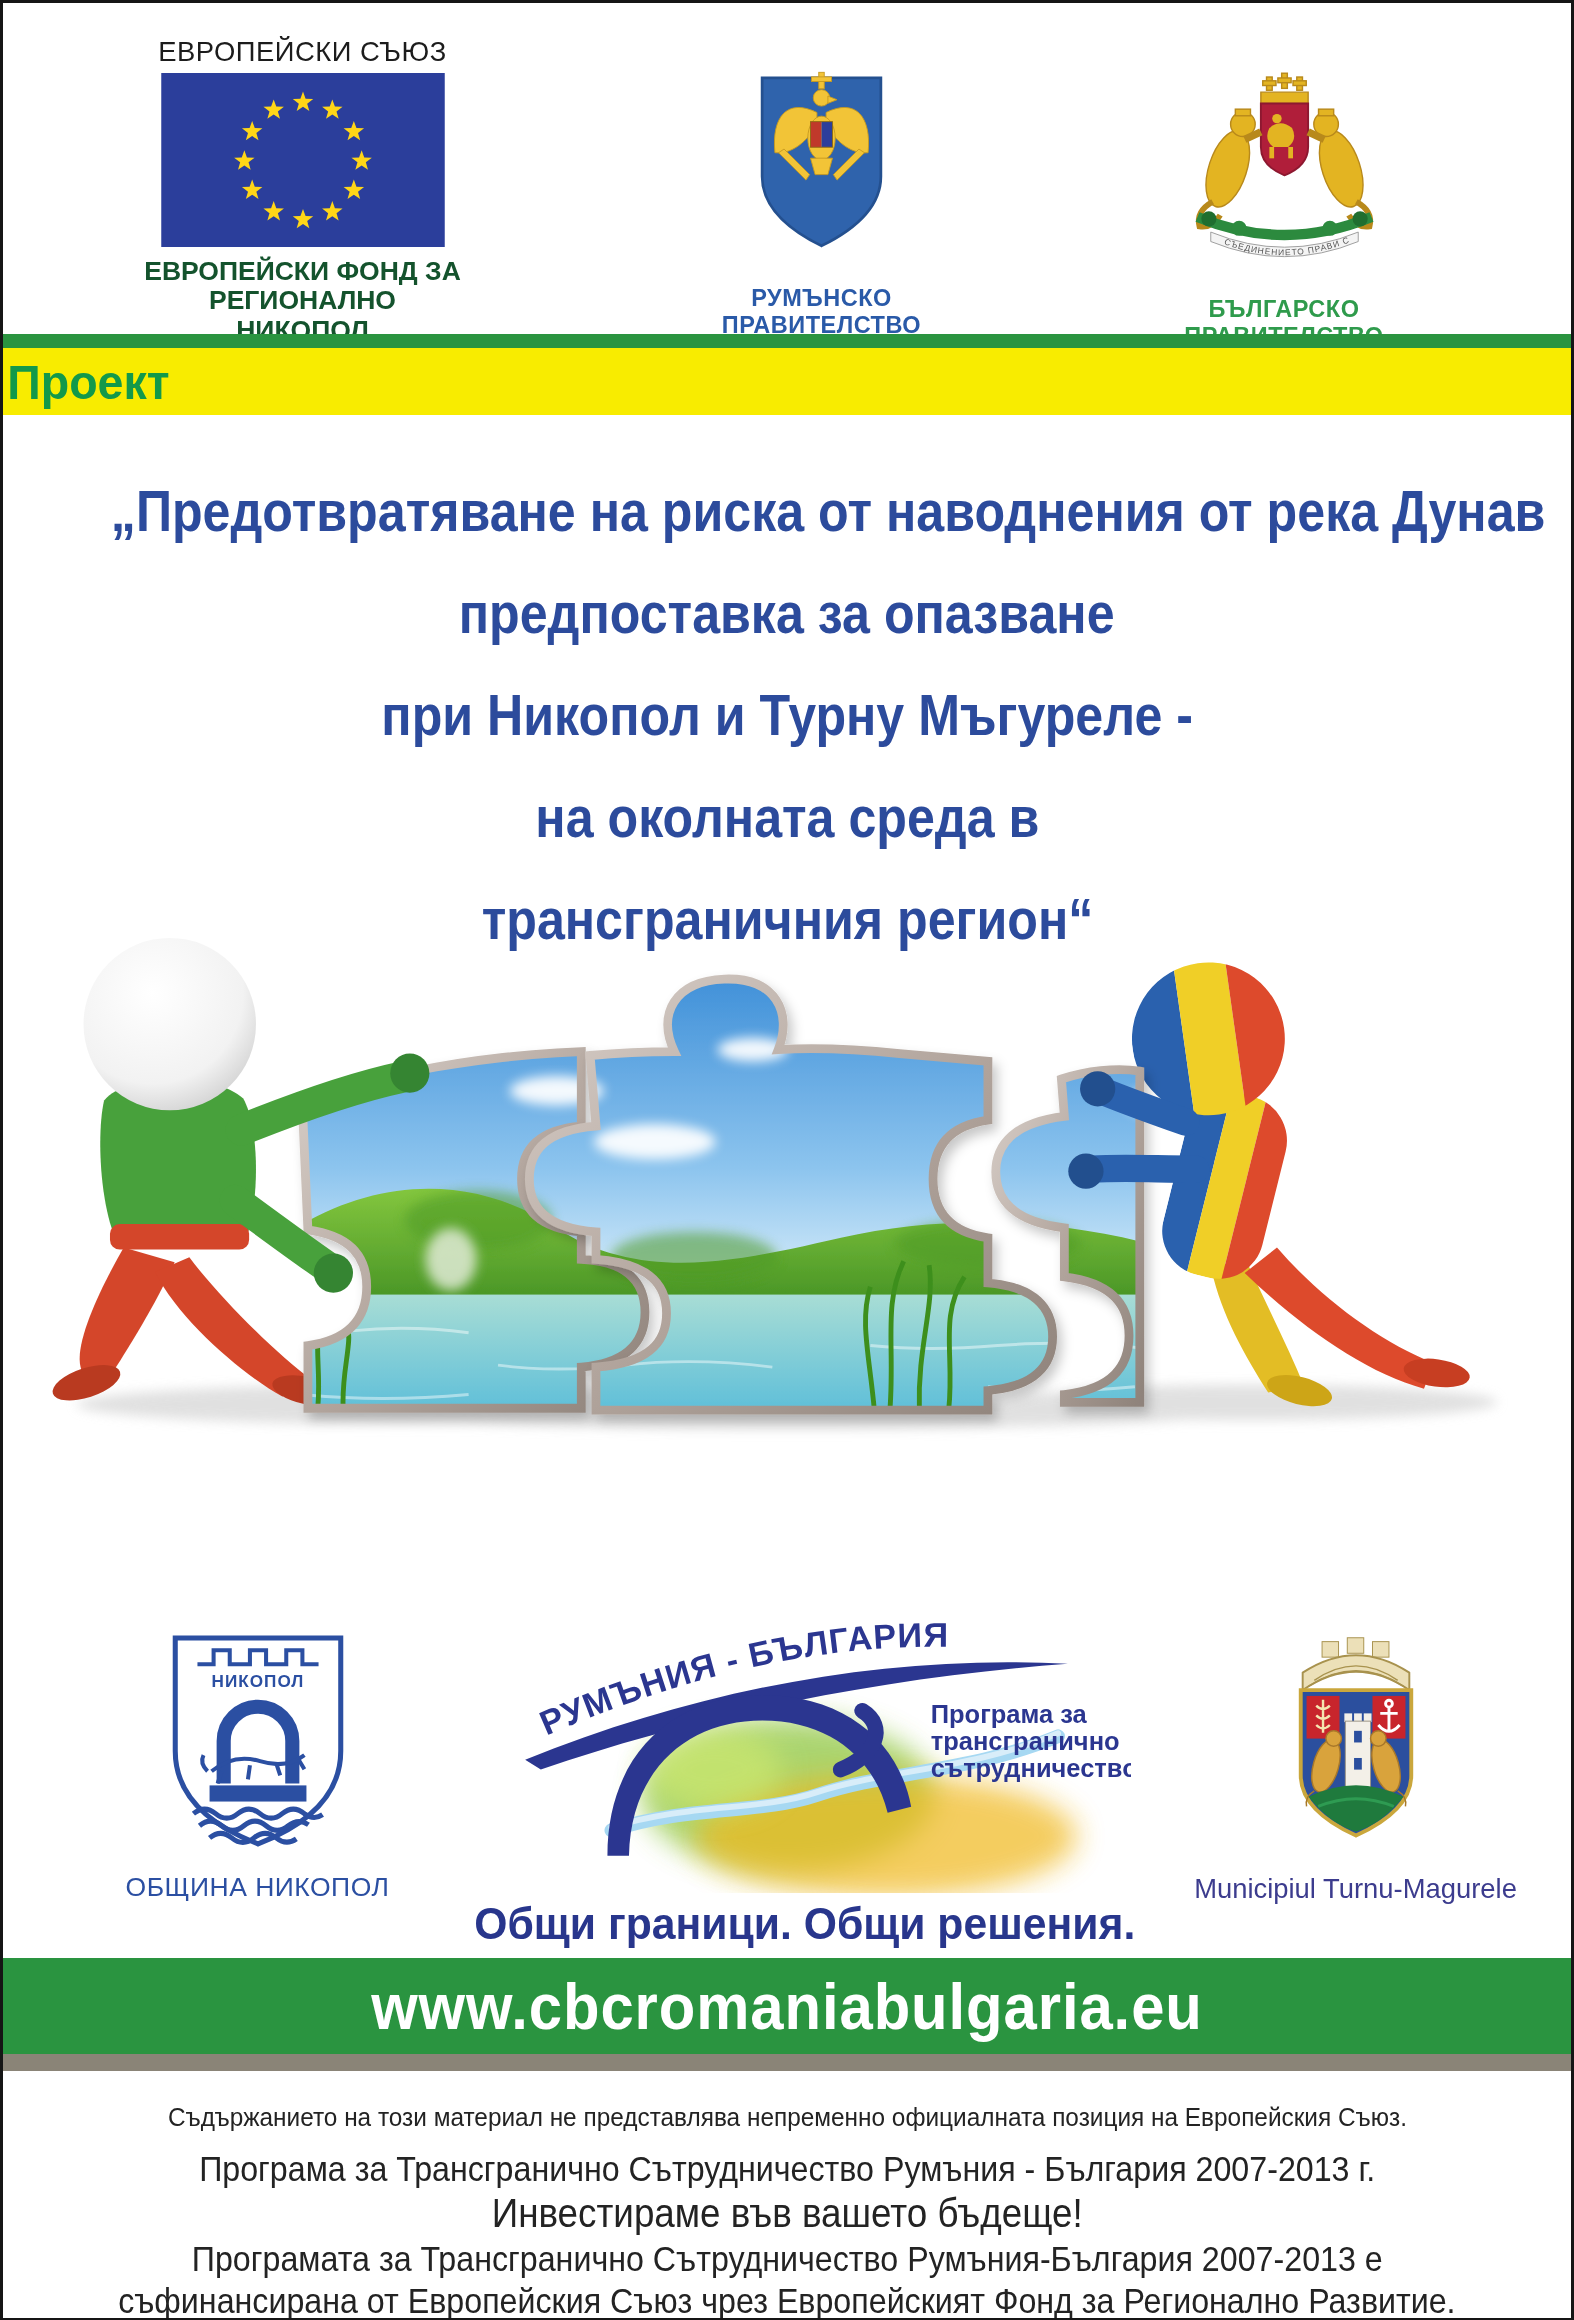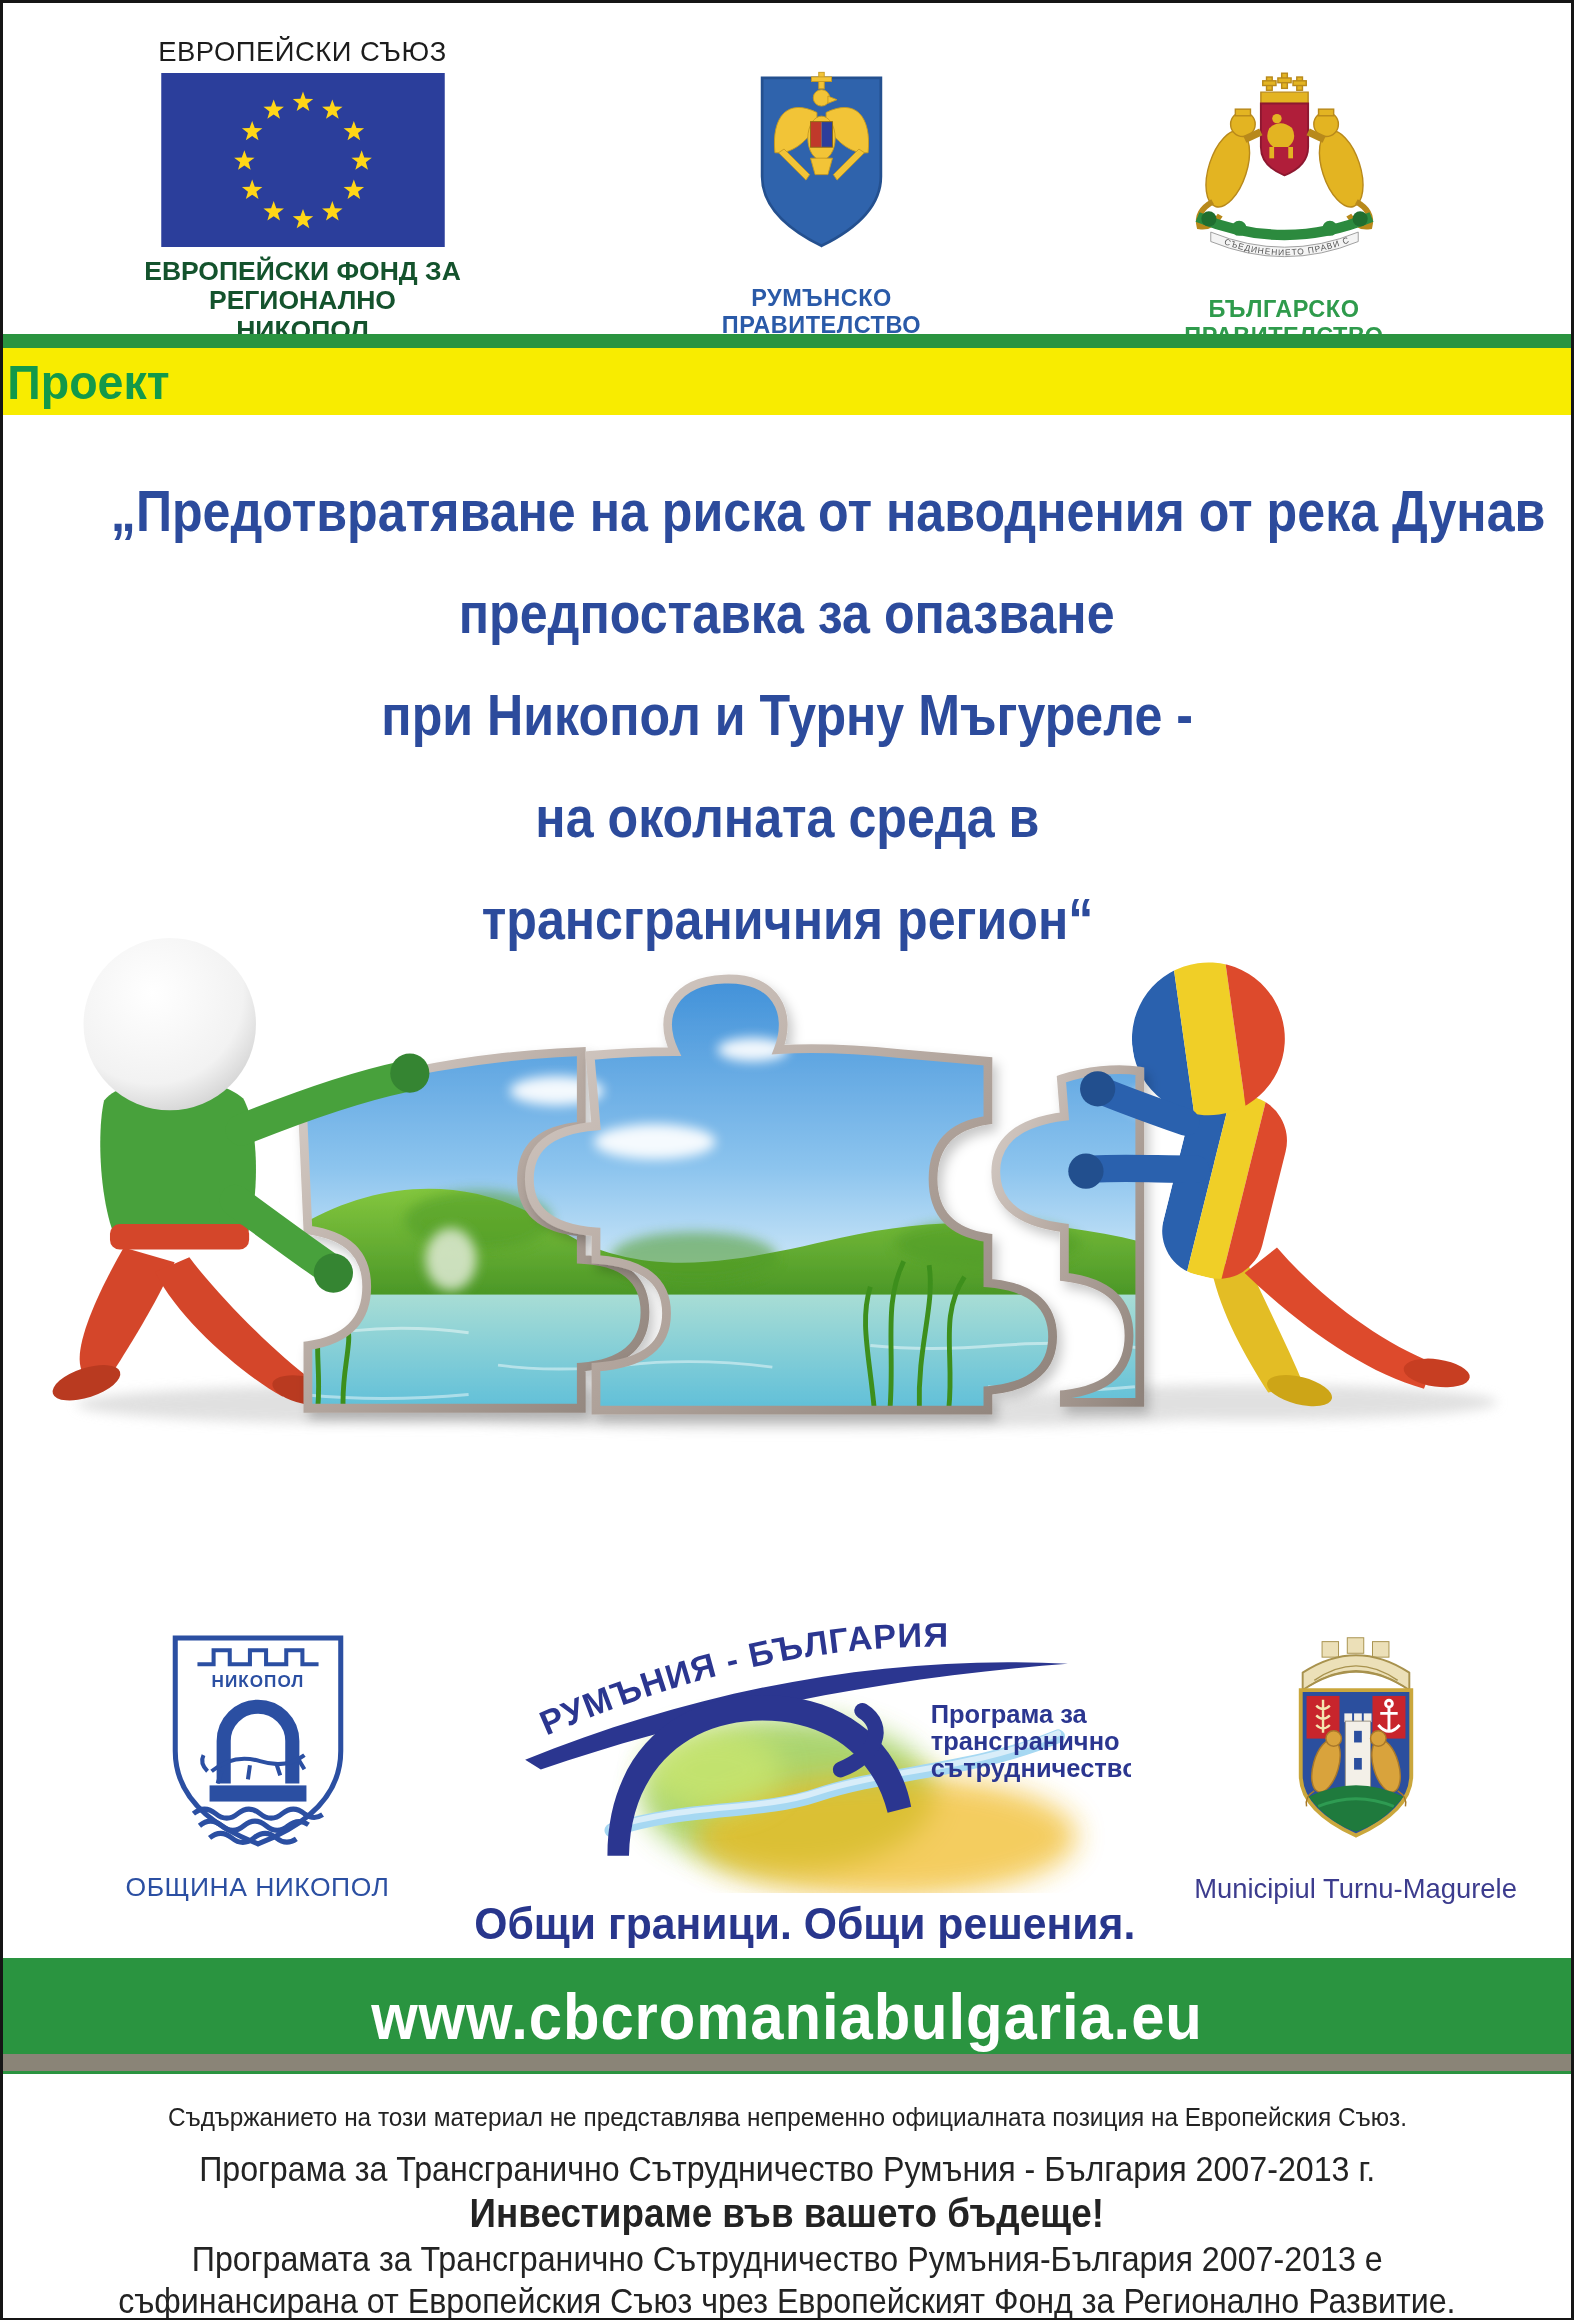--- a/index.html
+++ b/index.html
@@ -31,30 +31,30 @@
   .art{left:4.9px;top:931px;width:1564px;height:681px;}
   
   .nikopol-block{left:93px;top:1627px;width:323px;text-align:center;}
   .nikopol-label{margin-top:15.7px;font-size:26.5px;color:#2b4fa2;letter-spacing:0.5px;}
   .program-block{left:461px;top:1600px;width:667px;text-align:center;}
   .program-slogan{margin-top:2px;font-size:44px;font-weight:bold;color:#28368c;white-space:nowrap;}
   .program-slogan>span{display:inline-block;transform:scaleX(.97);}
   .turnu-block{left:1171px;top:1627px;width:363px;text-align:center;}
   .turnu-label{margin-top:15.7px;font-size:27.4px;color:#3c3c8e;}
   
-  .web-banner{left:0;right:0;top:1955px;height:116px;background:#2a9440;
+  .web-banner{left:0;right:0;top:1955px;height:96px;background:#2a9440;
     display:flex;align-items:center;justify-content:center;}
   .web-url{color:#fff;font-size:65px;font-weight:bold;letter-spacing:1px;transform:scaleX(.92);}
   .strip-gray{left:0;right:0;top:2051px;height:16.7px;background:#8a8477;}
   .footer{left:7.8px;right:7.8px;top:2099px;text-align:center;color:#232323;}
   .f-line{white-space:nowrap;}
   .f-line>span{display:inline-block;transform:scaleX(.92);transform-origin:center;}
   .f-disclaimer{font-size:26.5px;margin-bottom:15.7px;}
   .f-program{font-size:35px;margin-bottom:2px;}
-  .f-invest{font-size:40px;font-weight:bold;margin-bottom:2px;}
+  .f-invest{font-size:40px;font-weight:normal;margin-bottom:2px;}
   .f-cofin{font-size:35px;line-height:1.22;text-align:center;}
   svg text{font-family:"Liberation Sans","DejaVu Sans",sans-serif;}
 </style>
 </head>
 <body>
 
 <div class="poster">
 
   <div class="abs eu-block">
     <div class="eu-title">ЕВРОПЕЙСКИ СЪЮЗ</div>

